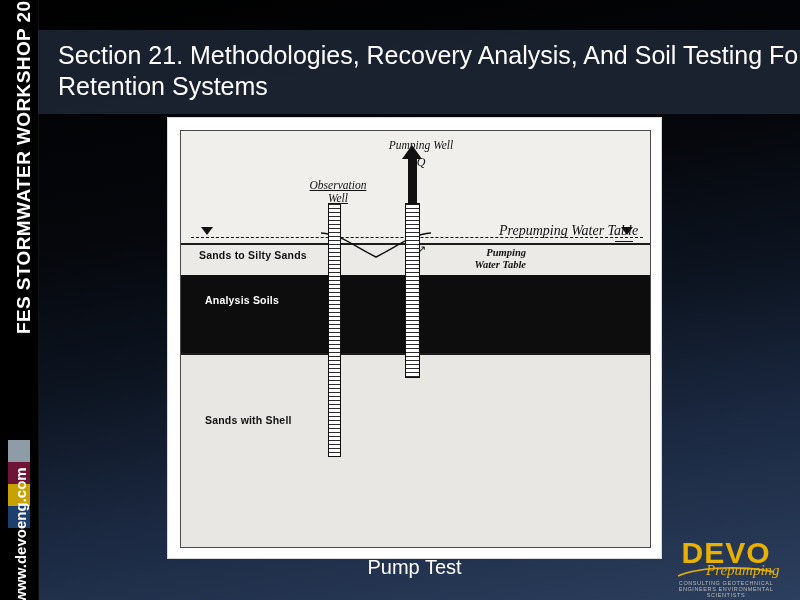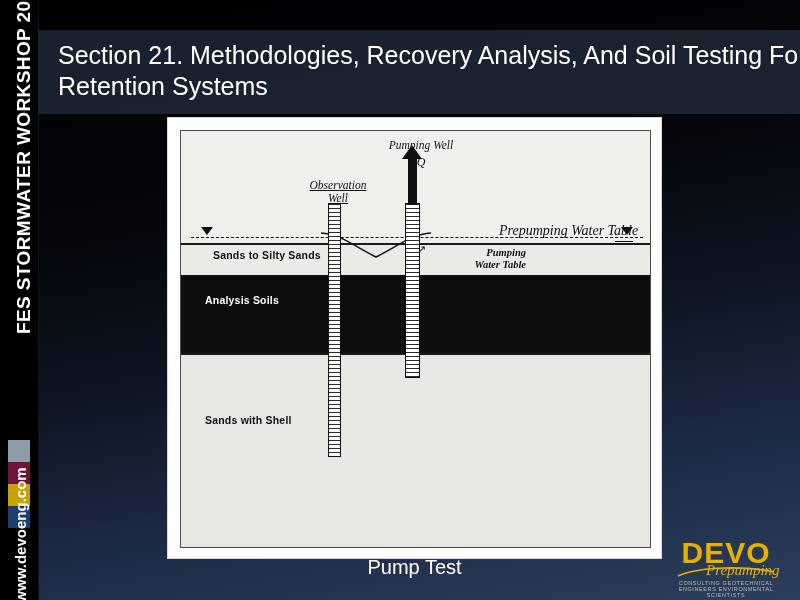--- a/index.html
+++ b/index.html
@@ -130,21 +130,21 @@
     border-top: 2px solid #1c1c1c;
   }
   .layer-label {
     position: absolute;
     font-size: 10.5px;
     font-weight: bold;
     color: #111;
     letter-spacing: 0.2px;
     font-family: "Liberation Sans", sans-serif;
   }
-  #label-sands { left: 18px; top: 118px; margin-left: 14px; }
+  #label-sands { left: 18px; top: 118px; }
   #label-hardpan { left: 24px; top: 163px; color: #ffffff; }
   #label-shell { left: 24px; top: 283px; }
   
   .well-caption {
     position: absolute;
     text-align: center;
     font-family: "Liberation Serif", serif;
     font-style: italic;
     font-size: 11.5px;
     color: #111;

